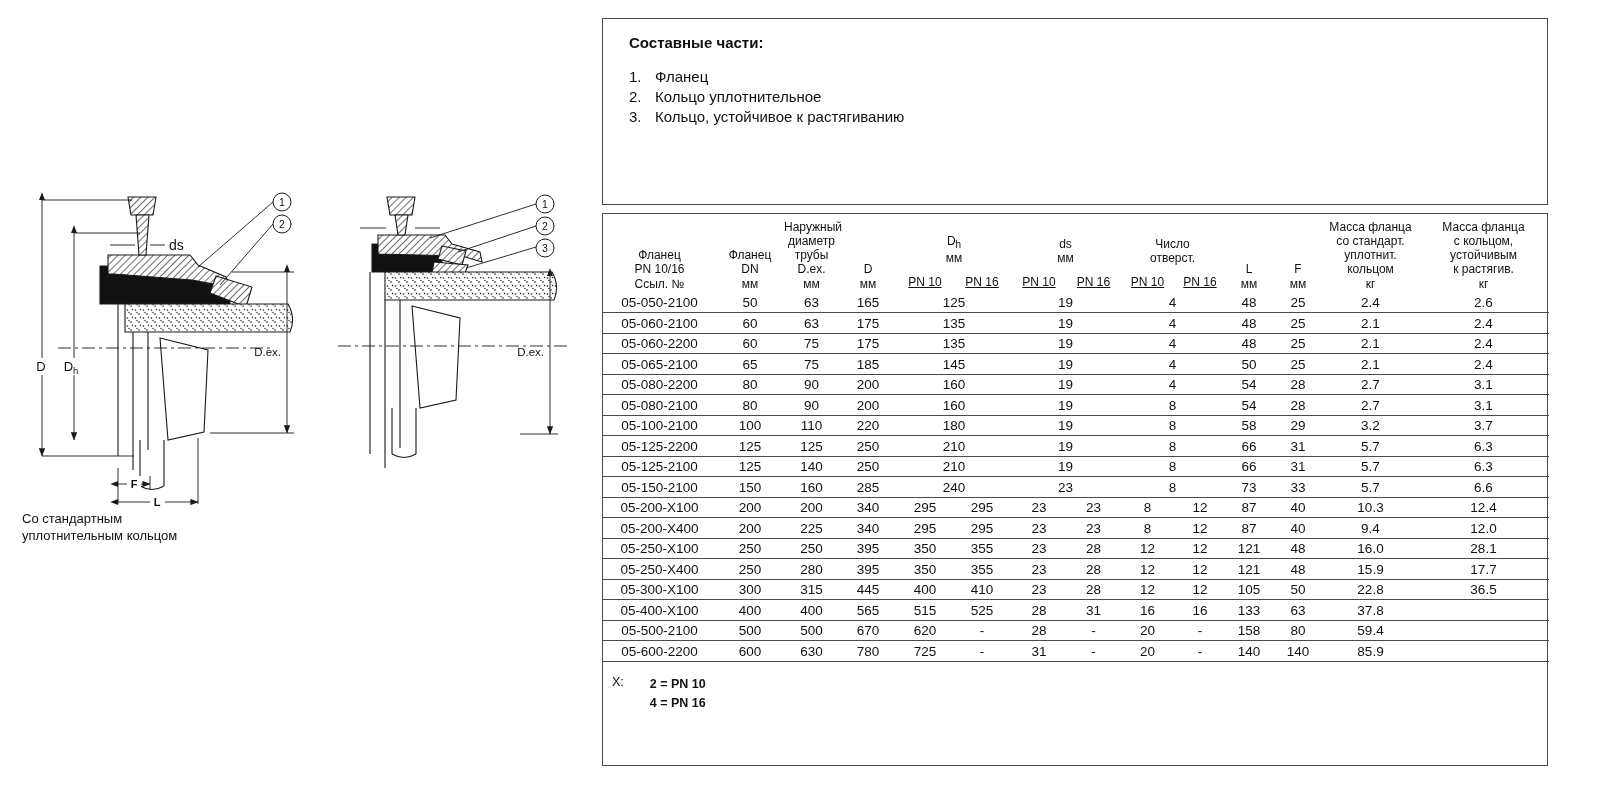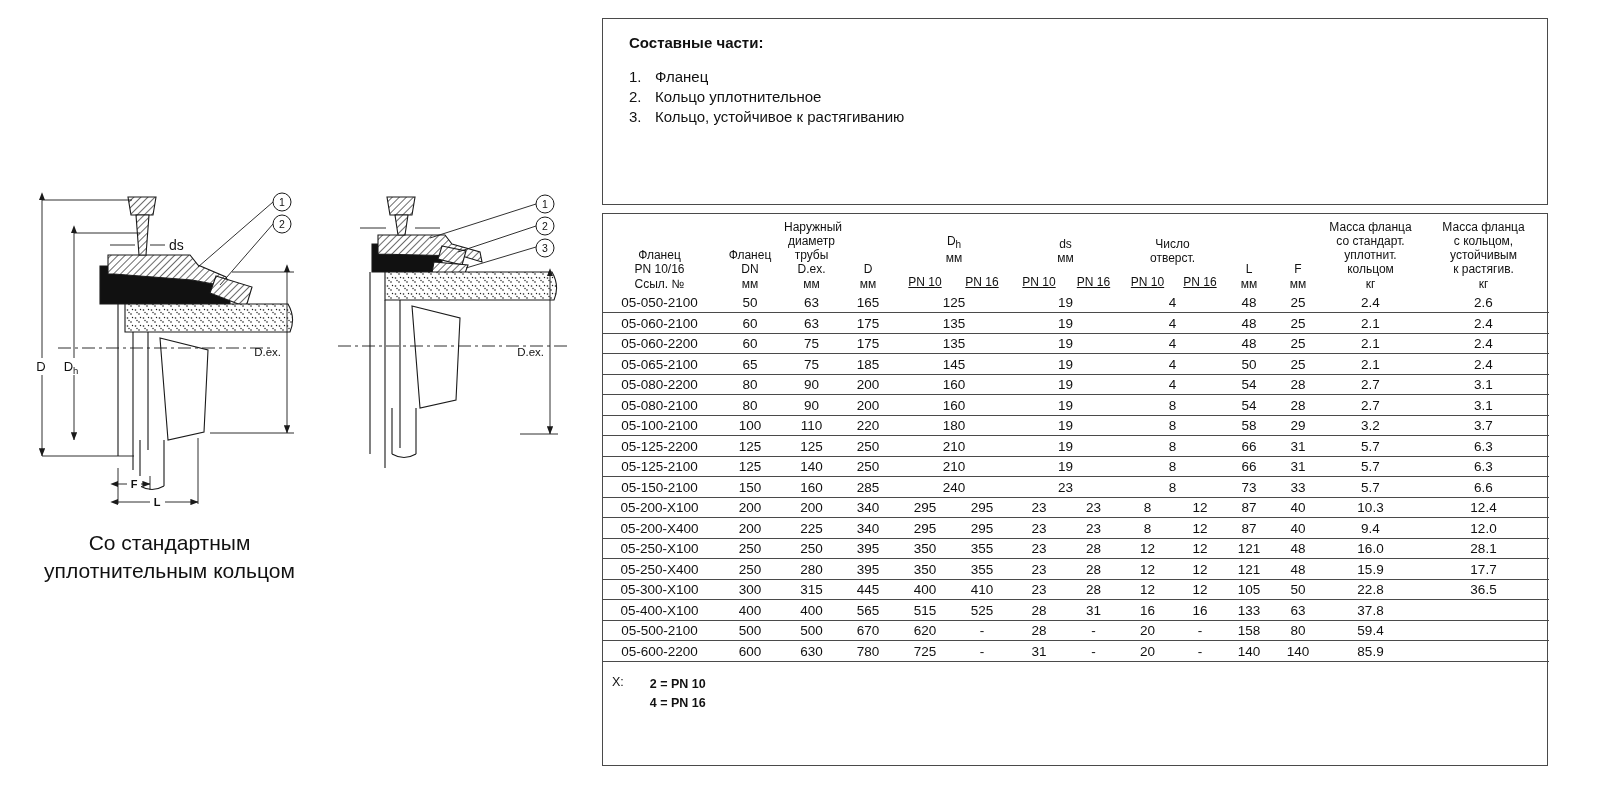--- a/index.html
+++ b/index.html
@@ -27,21 +27,21 @@
     text-align:center;font-size:13.5px;height:19.5px;padding:0;
     border-bottom:1px solid #4a4a4a;overflow:hidden;white-space:nowrap;
   }
   .footnote{display:flex;gap:26px;margin:13px 0 0 9px;font-size:12.5px;}
   .footnote .fn-lines div{line-height:1.5;font-weight:bold;}
   
   .figure{position:absolute;top:188px;}
   .figure-standard{left:22px;width:295px;}
   .figure-grip{left:330px;width:265px;}
   .figure svg{display:block;}
-  .caption{text-align:center;font-size:21px;line-height:1.32;margin-top:19px;}
+  .caption{font-size:13px;line-height:1.32;margin-top:0;}
 </style>
 </head>
 <body>
 
 <div class="figure figure-standard">
   <svg width="295" height="322" viewBox="0 0 295 322">
     <defs>
       <pattern id="h1" patternUnits="userSpaceOnUse" width="5" height="5" patternTransform="rotate(45)">
         <rect width="5" height="5" fill="#fff"></rect>
         <line x1="0" y1="0" x2="0" y2="5" stroke="#1a1a1a" stroke-width="1.3"></line>

